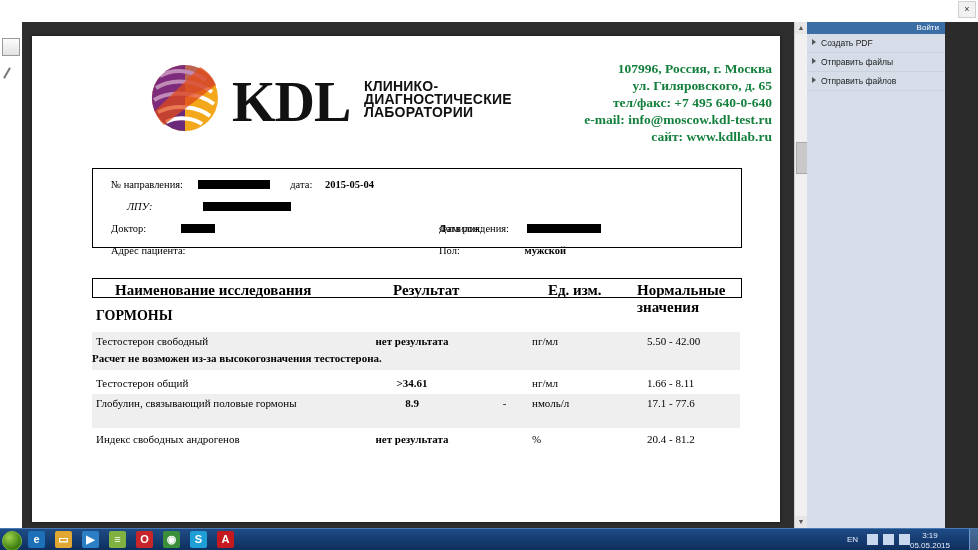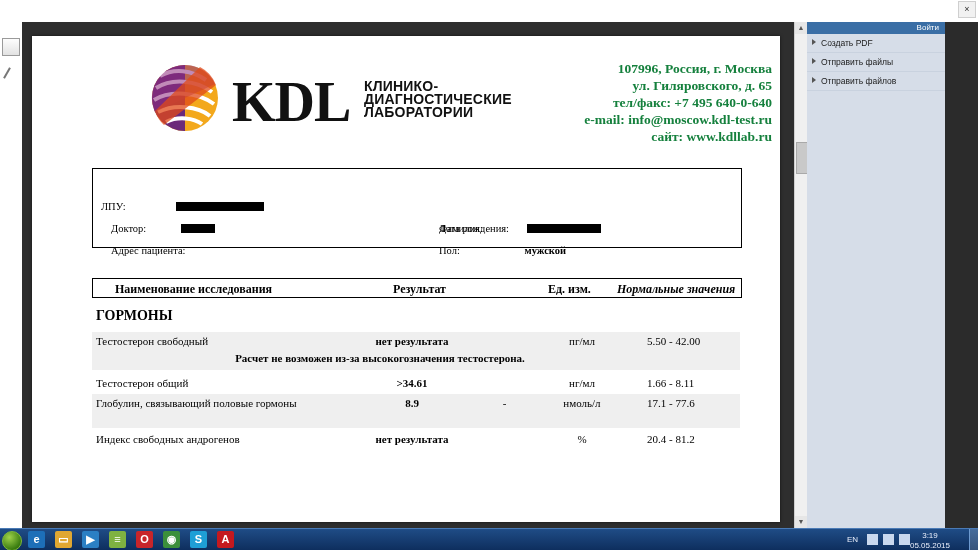--- a/index.html
+++ b/index.html
@@ -311,48 +311,47 @@
     width: 648px;
     height: 18px;
     border: 1px solid #000;
     background: #fff;
   }
   .thead div {
     position: absolute;
     top: 3px;
     font-family: "Liberation Serif", serif;
     font-weight: bold;
-    font-size: 12px;
+    font-size: 15px;
     color: #000;
   }
   .section-title {
     position: absolute;
     left: 64px; top: 272px;
     font-family: "Liberation Serif", serif;
     font-weight: bold;
     font-size: 14px;
   }
   .trow {
     position: absolute;
     left: 60px;
     width: 648px;
     font-family: "Liberation Serif", serif;
     font-size: 11px;
   }
   .trow.shaded { background: #efefef; }
   .trow .c-name { position: absolute; left: 4px; top: 3px; width: 250px; }
   .trow .c-res  { position: absolute; left: 255px; top: 3px; width: 130px; text-align: center; font-weight: bold; font-family: Liberation Serif, serif; }
   .trow .c-ref2 { position: absolute; left: 385px; top: 3px; width: 55px; text-align: center; }
-  .trow .c-unit { position: absolute; left: 440px; top: 3px; width: 100px; text-align: center; }
+  .trow .c-unit { position: absolute; left: 440px; top: 3px; width: 100px; }
   .trow .c-norm { position: absolute; left: 555px; top: 3px; width: 120px; }
   .note {
     position: absolute;
     left: 60px;
     width: 576px;
-    text-align: center;
     font-family: "Liberation Serif", serif;
     font-weight: bold;
     font-size: 11px;
   }
 </style>
 </head>
 <body>
 
 <div class="topbar">
   <div class="topbar-close">×</div>
@@ -398,21 +397,27 @@
           <div class="contact">
             <div>107996, Россия, г. Москва</div>
             <div>ул. Гиляровского, д. 65</div>
             <div>тел/факс: +7 495 640-0-640</div>
             <div>e-mail: info@moscow.kdl-test.ru</div>
             <div>сайт: www.kdllab.ru</div>
           </div>
         </div>
 
         <div class="pbox">
-          <div class="row" style="left:8px; top:32px;">
+          <div class="row" style="left:18px; top:10px;">
+            <span class="lbl">№ направления:</span>
+            <span class="redact" style="width:72px; margin-left:12px;"></span>
+            <span class="lbl" style="margin-left:18px;">дата:</span>
+            <span class="val" style="margin-left:10px;">2015-05-04</span>
+          </div>
+          <div class="row" style="left:34px; top:32px;font-style:italic;">
             <span class="lbl">ЛПУ:</span>
             <span class="redact" style="width:88px; margin-left:48px;"></span>
           </div>
           <div class="row" style="left:18px; top:54px;">
             <span class="lbl">Доктор:</span>
             <span class="redact" style="width:34px; margin-left:32px;"></span>
           </div>
           <div class="row" style="left:18px; top:76px;">
             <span class="lbl">Адрес пациента:</span>
           </div>
@@ -428,21 +433,21 @@
           <div class="row" style="left:346px; top:76px;">
             <span class="lbl">Пол:</span>
             <span class="val" style="margin-left:62px;">мужской</span>
           </div>
         </div>
 
         <div class="thead">
           <div style="left:22px;">Наименование исследования</div>
           <div style="left:300px;">Результат</div>
           <div style="left:455px;">Ед. изм.</div>
-          <div style="left:524px;font-style:italic;">Нормальные значения</div>
+          <div style="left:544px;">Нормальные значения</div>
         </div>
 
         <div class="section-title">ГОРМОНЫ</div>
 
         <div class="trow shaded" style="top:296px; height:38px;">
           <div class="c-name">Тестостерон свободный</div>
           <div class="c-res">нет результата</div>
           <div class="c-unit">пг/мл</div>
           <div class="c-norm">5.50 - 42.00</div>
         </div>

